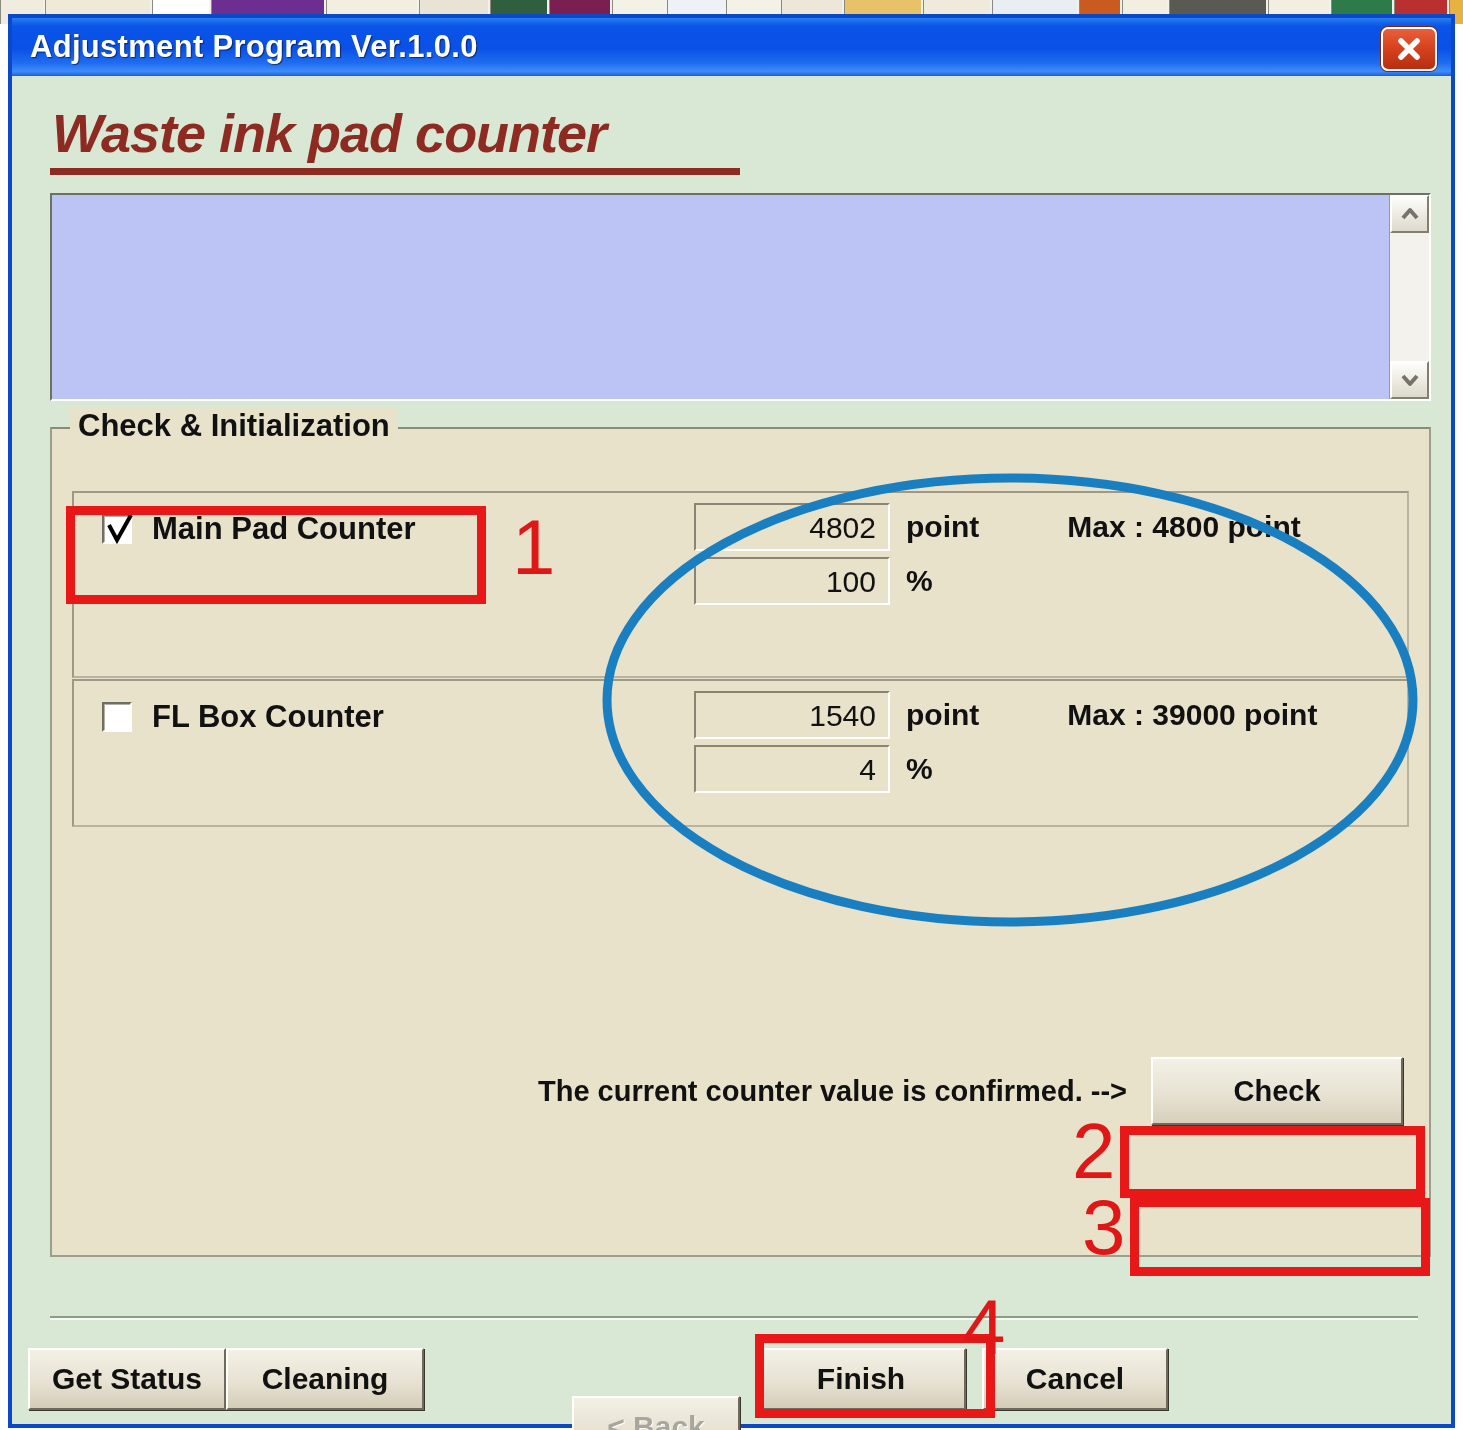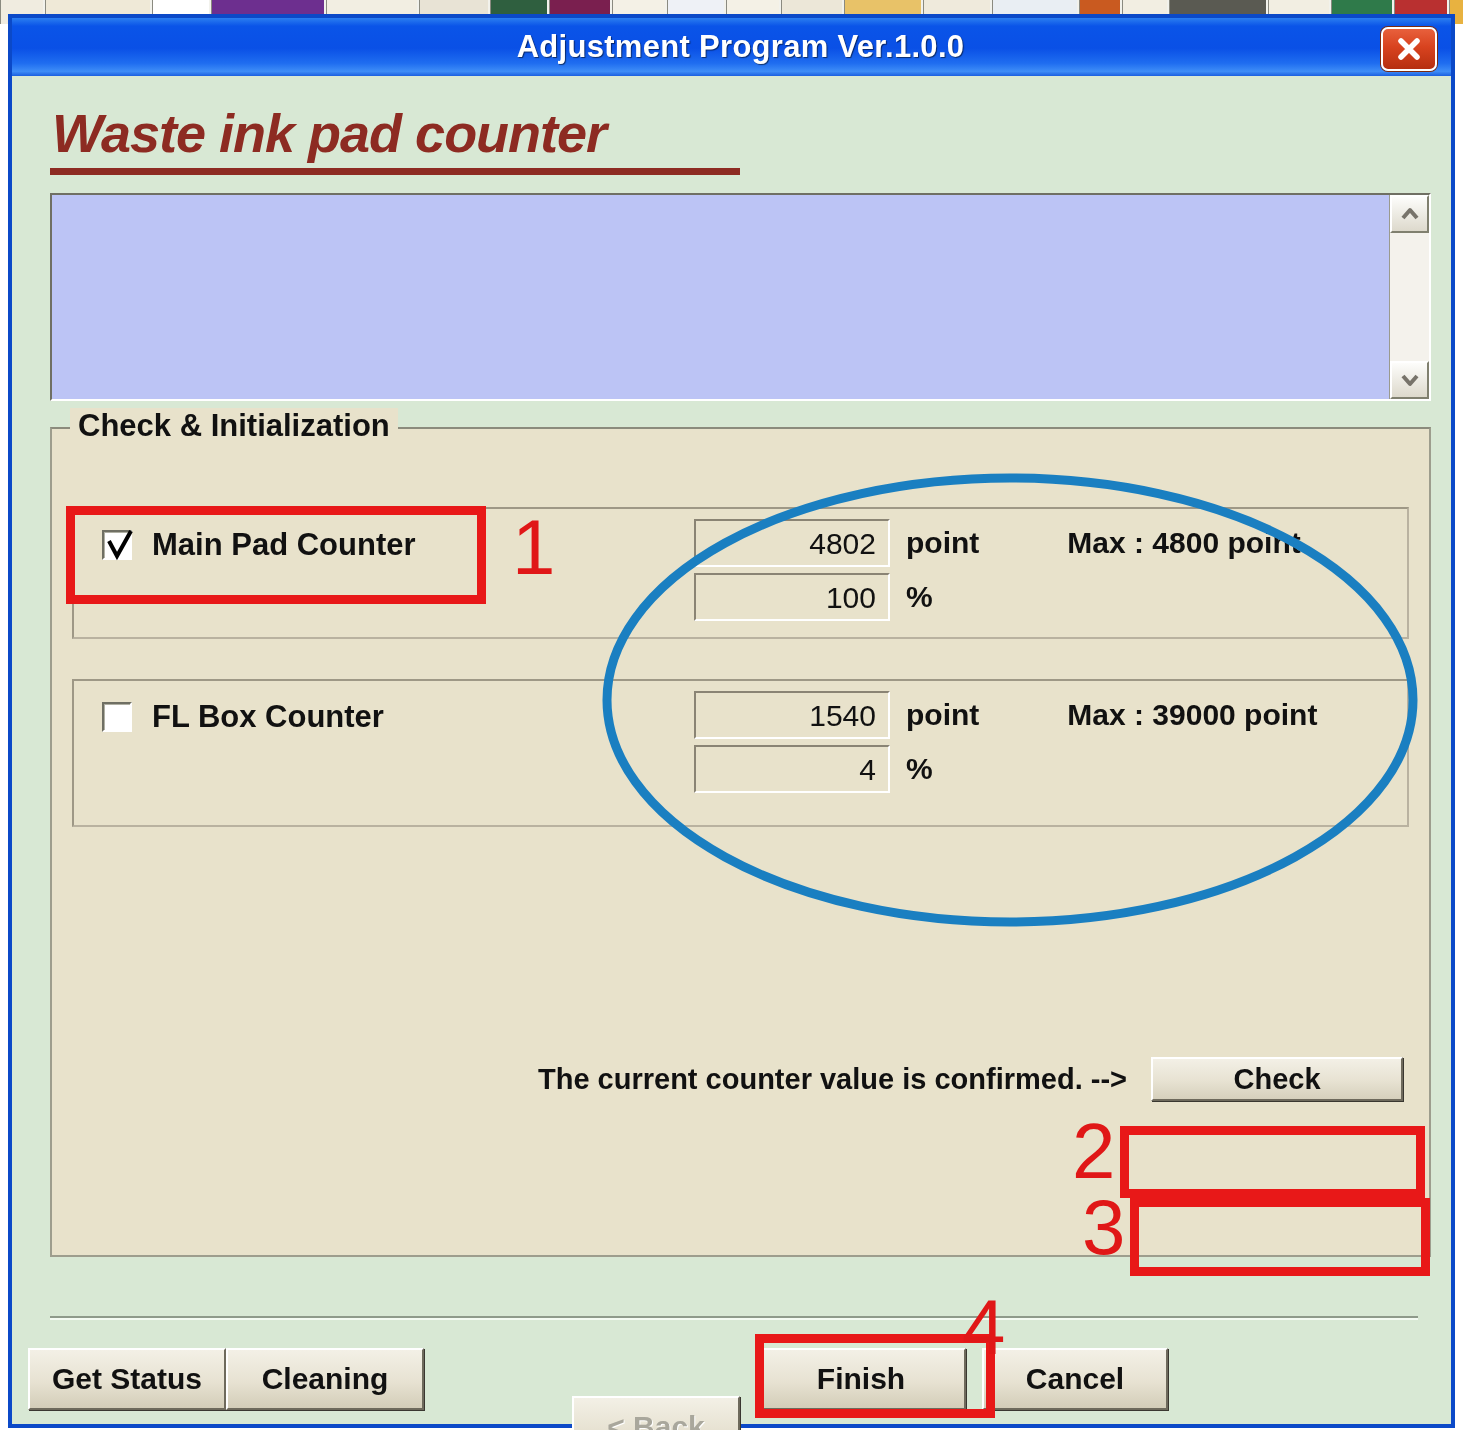--- a/index.html
+++ b/index.html
@@ -49,21 +49,20 @@
     background: linear-gradient(to bottom,
       #2b7ef0 0%, #0a54e8 14%, #0a50e6 52%, #1f6df0 78%, #3e8df7 92%, #1a5fe0 100%);
     border-top: 4px solid #0b49c8;
     border-left: 4px solid #0b49c8;
     border-right: 4px solid #0b49c8;
     margin: -0px -4px 0 -4px;
     position: relative;
     display: flex;
     align-items: center;
     box-sizing: border-box;
-    justify-content: center;
   }
   #title-text {
     color: #ffffff;
     font-size: 31px;
     font-weight: bold;
     letter-spacing: 0.3px;
     margin-left: 18px;
     text-shadow: 1px 1px 1px rgba(0,0,0,0.55);
     white-space: nowrap;
   }
@@ -181,21 +180,21 @@
   .counter-block {
     position: absolute;
     left: 20px;
     width: 1337px;
     border: 2px solid #b9b2a0;
     border-top-color: #9e9886;
     border-left-color: #9e9886;
     box-sizing: border-box;
     background: #e8e2cb;
   }
-  #block-main { top: 78px; height: 132px; }
+  #block-main { top: 62px; height: 187px; }
   #block-flbox { top: 250px; height: 148px; }
 
   .cb-row {
     position: absolute;
     left: 28px;
     top: 18px;
     display: flex;
     align-items: center;
   }
   .checkbox {
@@ -284,21 +283,21 @@
     font-size: 29px;
     font-weight: bold;
     color: #111111;
     display: flex;
     align-items: center;
     justify-content: center;
     cursor: pointer;
     box-sizing: border-box;
     white-space: nowrap;
   }
-  #btn-check { width: 252px; height: 44px; }
+  #btn-check { width: 252px; height: 68px; }
   #btn-init  { width: 252px; height: 60px; }
 
   
   #footer-rule {
     position: absolute;
     left: 38px;
     top: 1240px;
     width: 1368px;
     height: 0;
     border-top: 2px solid #8e9a8a;

